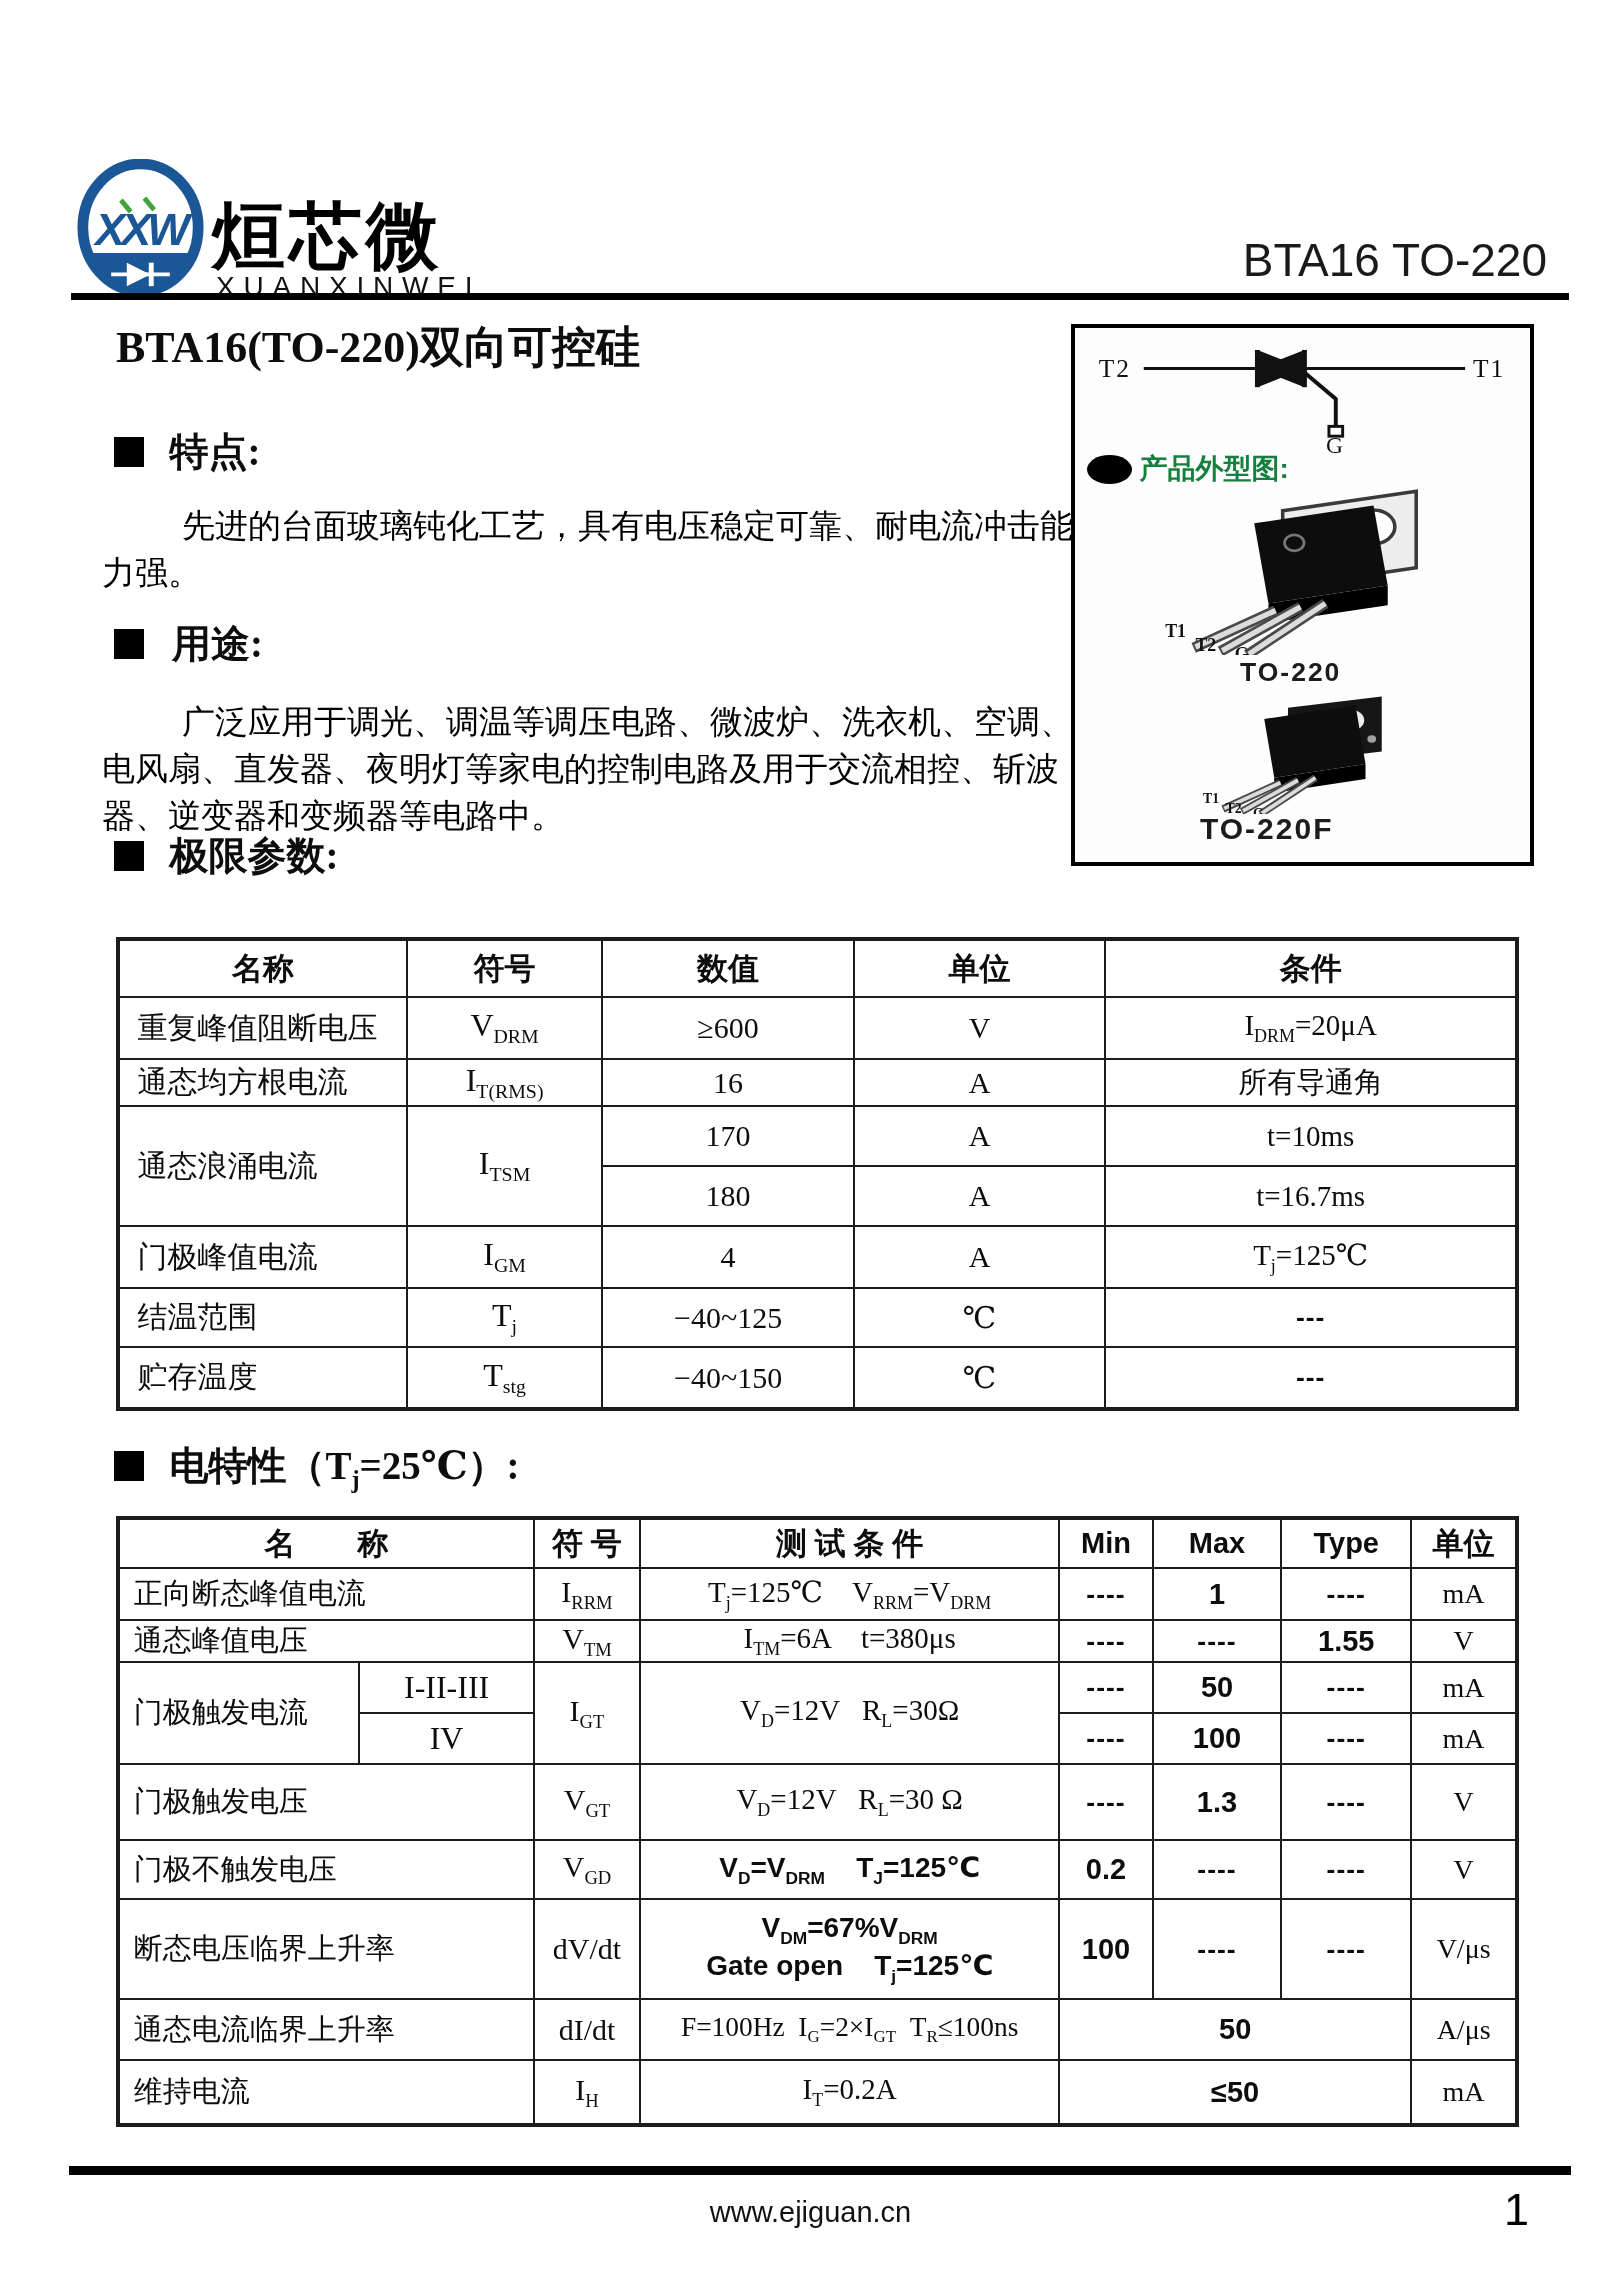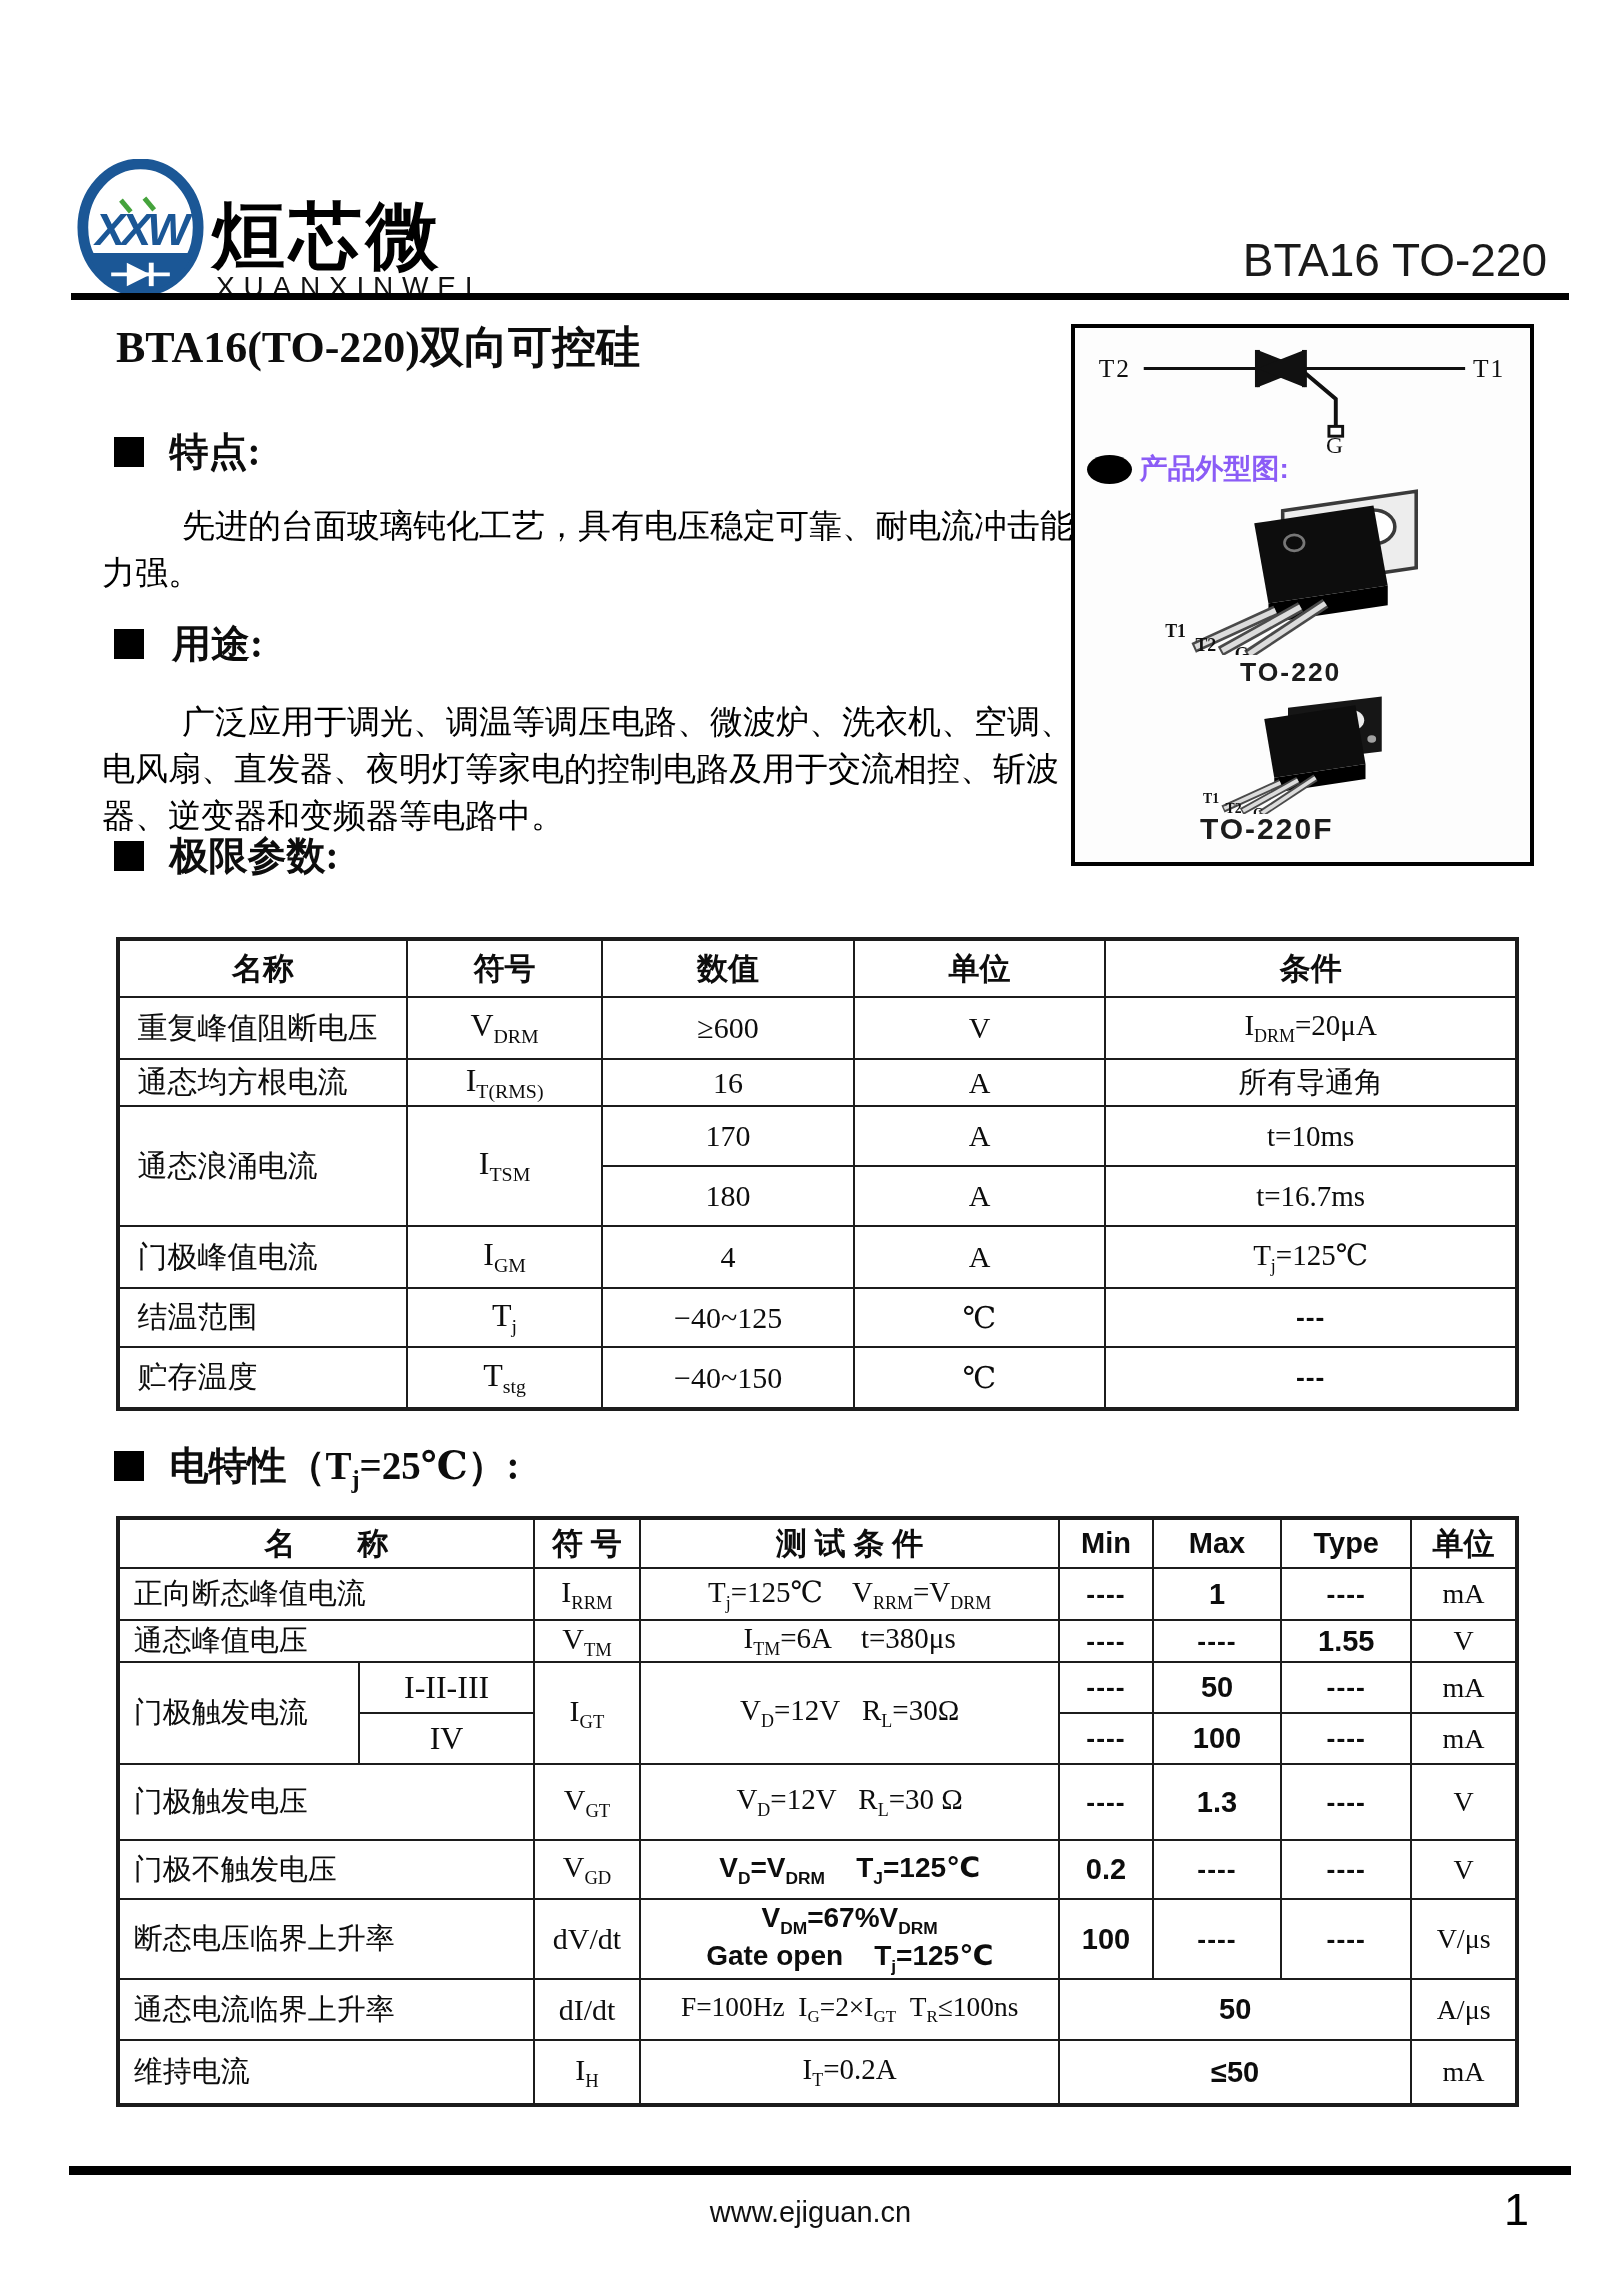--- a/index.html
+++ b/index.html
@@ -19,21 +19,21 @@
   
   .sec{display:flex;align-items:center;gap:25.5px;}
   .bullet-sq{width:30px;height:30px;background:#000;flex:0 0 auto;}
   .sec-txt{font-size:39px;font-weight:700;}
   .para{font-size:33px;color:#000;white-space:nowrap;}
   
   .pbox{left:1071px;top:324px;width:455px;height:534px;border:4.9px solid #000;background:#fdfdfd;}
   .pbox-cap{position:absolute;left:11.8px;top:122px;display:flex;align-items:center;gap:7.8px;}
   .bullet-dot{width:45px;height:29px;background:#000;border-radius:50%;}
   .pbox-cap-txt{font-size:28px;font-weight:700;
-        font-family:"Liberation Sans","DejaVu Sans",sans-serif;color:#8b5cf6;}
+        font-family:"Liberation Sans","DejaVu Sans",sans-serif;color:#15803d;}
   .pkg-label{position:absolute;font-size:26.5px;font-weight:700;letter-spacing:2px;color:#1c1c1c;
         font-family:"Liberation Sans","DejaVu Sans",sans-serif;}
   
   table{border-collapse:collapse;table-layout:fixed;width:100%;background:#fff;}
   td,th{border-left:2px solid #1c1c1c;border-right:2px solid #1c1c1c;
         border-top:2.9px solid #1c1c1c;border-bottom:2.9px solid #1c1c1c;
         text-align:center;vertical-align:middle;padding:0 3.9px;overflow:hidden;}
   .tblwrap{border:2px solid #1c1c1c;}
   th{font-size:31px;font-weight:700;}
   .t1-name{text-align:left;padding-left:17.6px;font-size:30px;}
@@ -308,21 +308,21 @@
       </tr>
       <tr style="height:59px">
         <td colspan="2" class="t2-name">门极不触发电压</td>
         <td class="t2-sym">V<sub>GD</sub></td>
         <td class="t2-cond sansb" style="font-size:28px">V<sub>D</sub>=V<sub>DRM</sub>&nbsp;&nbsp;&nbsp;&nbsp;T<sub>J</sub>=125℃</td>
         <td class="numcell">0.2</td>
         <td class="dashcell">----</td>
         <td class="dashcell">----</td>
         <td class="t2-unit">V</td>
       </tr>
-      <tr style="height:80px">
+      <tr style="height:100px">
         <td colspan="2" class="t2-name">断态电压临界上升率</td>
         <td class="t2-sym">dV/dt</td>
         <td class="t2-cond">
           <div class="sansb" style="font-size:28px">V<sub>DM</sub>=67%V<sub>DRM</sub></div>
           <div class="sansb" style="font-size:28px">Gate open&nbsp;&nbsp;&nbsp;&nbsp;T<sub>j</sub>=125℃</div>
         </td>
         <td class="numcell">100</td>
         <td class="dashcell">----</td>
         <td class="dashcell">----</td>
         <td class="t2-unit">V/μs</td>

